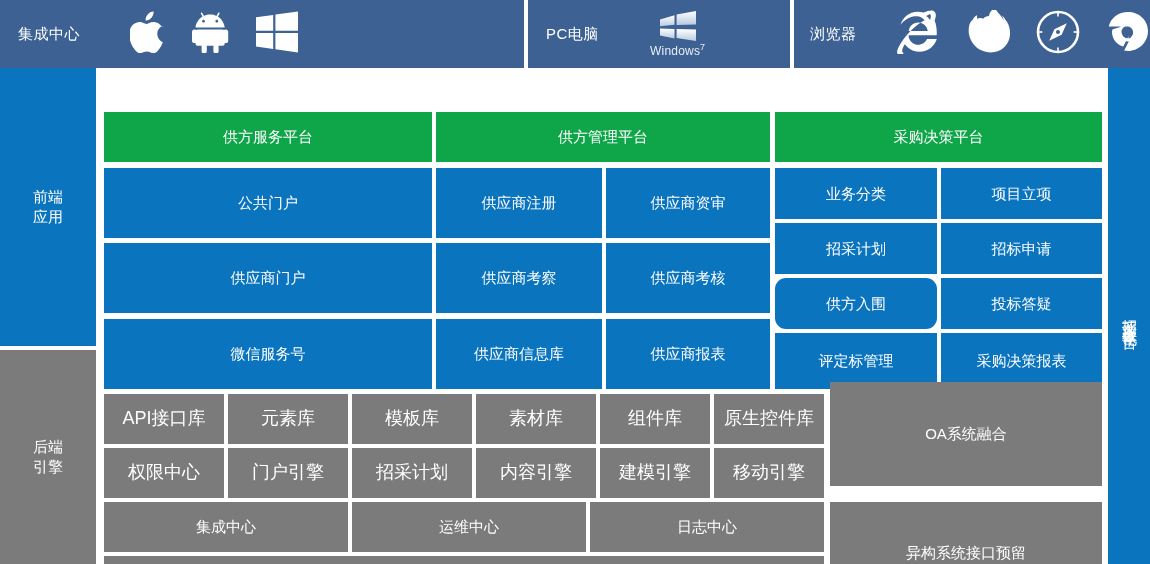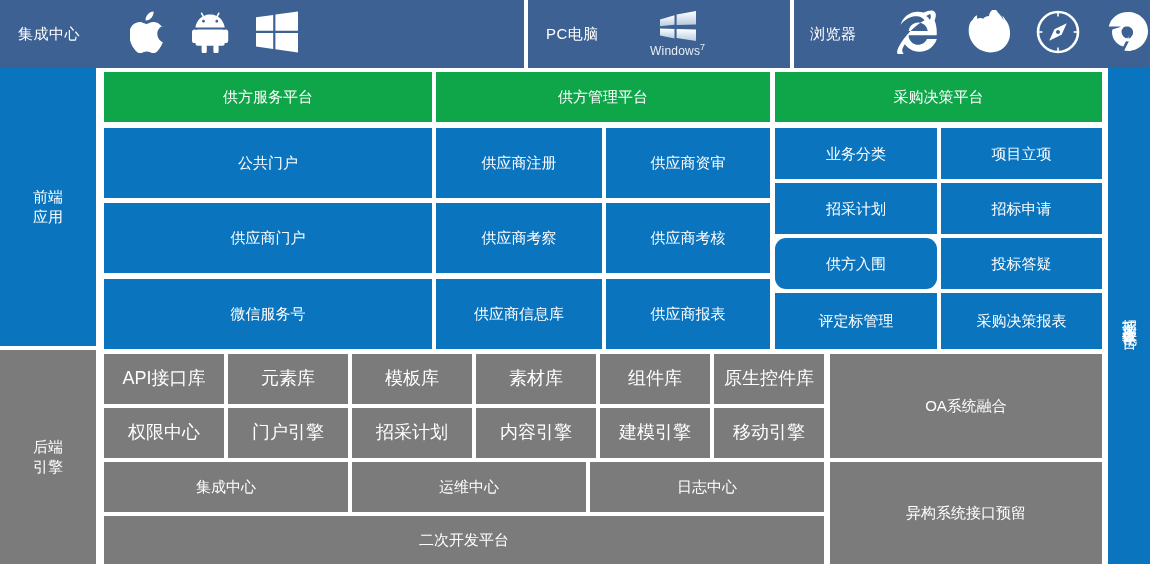--- a/index.html
+++ b/index.html
@@ -56,20 +56,21 @@
     font-size: 15px; letter-spacing: 2px;
     writing-mode: vertical-rl; text-orientation: upright;
   }
 
   
   .cell {
     position: absolute;
     display: flex; align-items: center; justify-content: center;
     color: #ffffff; text-align: center; line-height: 1.2;
     font-size: 15px;
+    margin-top: 40px;
   }
   .cell.green { background: #0fa64a; }
   .cell.blue  { background: #0a74be; }
   .cell.gray  { background: #7b7b7b; }
   .cell.sm { font-size: 18px; }
 </style>
 </head>
 <body>
 
 <div id="app">
@@ -214,17 +215,17 @@
     <div class="cell gray sm" style="left:476px; top:340px; width:120px; height:50px;">内容引擎</div>
     <div class="cell gray sm" style="left:600px; top:340px; width:110px; height:50px;">建模引擎</div>
     <div class="cell gray sm" style="left:714px; top:340px; width:110px; height:50px;">移动引擎</div>
 
     <div class="cell gray" style="left:104px; top:394px; width:244px; height:50px;">集成中心</div>
     <div class="cell gray" style="left:352px; top:394px; width:234px; height:50px;">运维中心</div>
     <div class="cell gray" style="left:590px; top:394px; width:234px; height:50px;">日志中心</div>
 
     <div class="cell gray" style="left:104px; top:448px; width:720px; height:48px;">二次开发平台</div>
 
-    <div class="cell gray" style="left:830px; top:286px; width:272px; height:104px;">OA系统融合</div>
+    <div class="cell gray" style="left:830px; top:274px; width:272px; height:104px;">OA系统融合</div>
     <div class="cell gray" style="left:830px; top:394px; width:272px; height:102px;">异构系统接口预留</div>
 
   </div>
 </div>
 
 </body></html>

